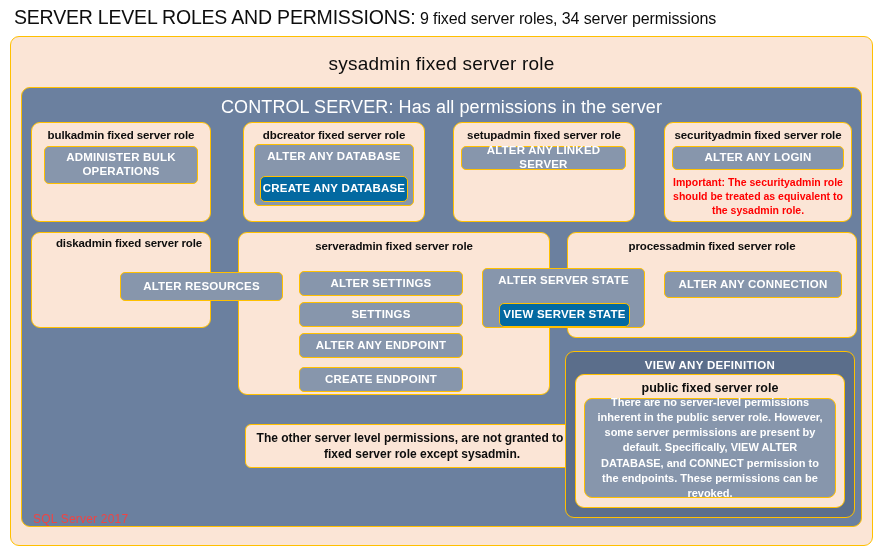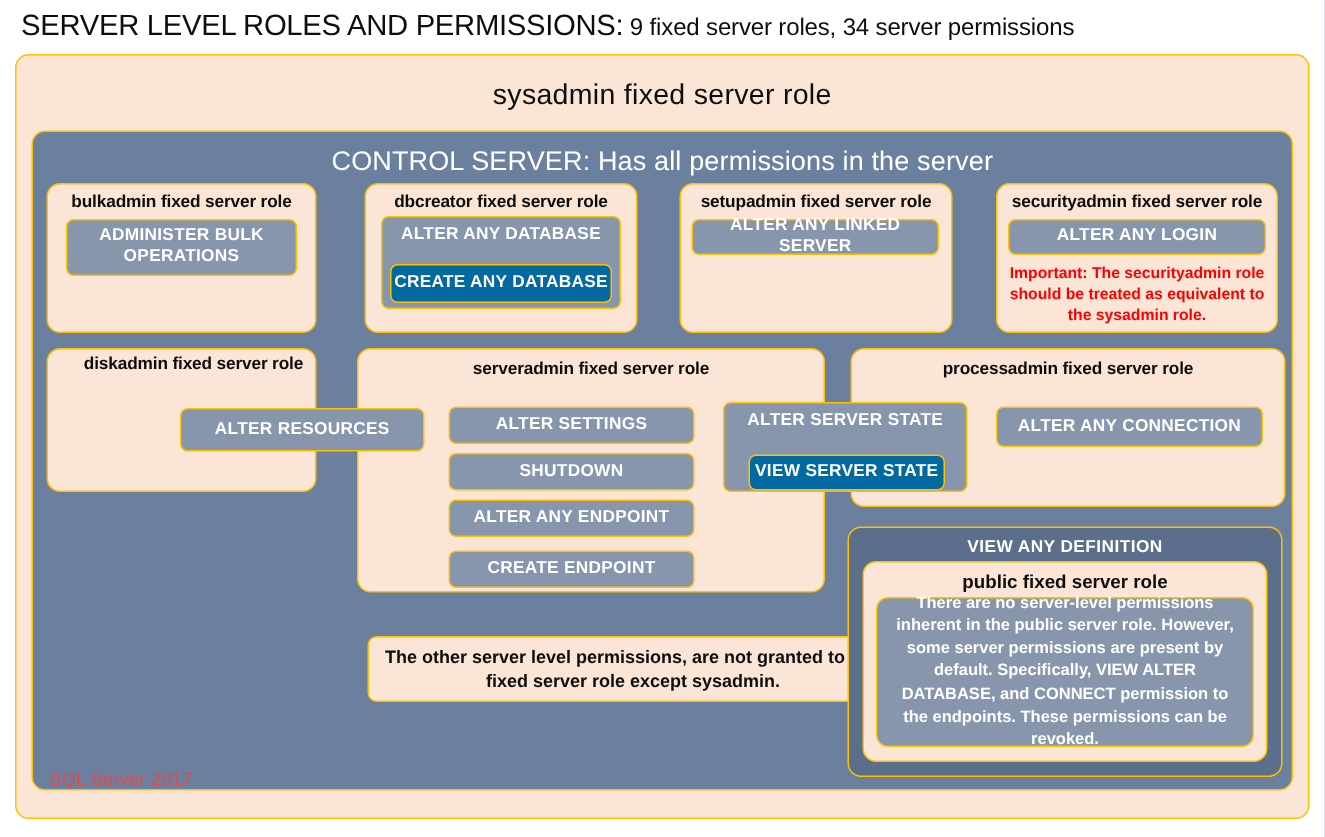--- a/index.html
+++ b/index.html
@@ -123,21 +123,21 @@
   <div class="role-title" style="top:4px;padding-left:16px;">diskadmin  fixed server role</div>
 </div>
 
 <div class="peach" style="left:238px;top:232px;width:312px;height:163px;">
   <div class="role-title" style="top:7px;">serveradmin fixed server role</div>
 </div>
 
 <div class="perm" style="left:120px;top:272px;width:163px;height:29px;">ALTER RESOURCES</div>
 
 <div class="perm" style="left:299px;top:271px;width:164px;height:25px;">ALTER SETTINGS</div>
-<div class="perm" style="left:299px;top:302px;width:164px;height:25px;">SHUTDOWN</div>
+<div class="perm" style="left:299px;top:302px;width:164px;height:25px;">SETTINGS</div>
 <div class="perm" style="left:299px;top:333px;width:164px;height:25px;">ALTER ANY ENDPOINT</div>
 <div class="perm" style="left:299px;top:367px;width:164px;height:25px;">CREATE  ENDPOINT</div>
 
 <div class="peach" style="left:567px;top:232px;width:290px;height:106px;">
   <div class="role-title" style="top:7px;">processadmin fixed server role</div>
 </div>
 <div class="perm" style="left:664px;top:271px;width:178px;height:27px;">ALTER ANY CONNECTION</div>
 
 <div class="perm" style="left:482px;top:268px;width:163px;height:60px;align-items:flex-start;padding-top:5px;">ALTER SERVER STATE</div>
 <div class="perm dark" style="left:499px;top:303px;width:131px;height:24px;">VIEW SERVER STATE</div>

